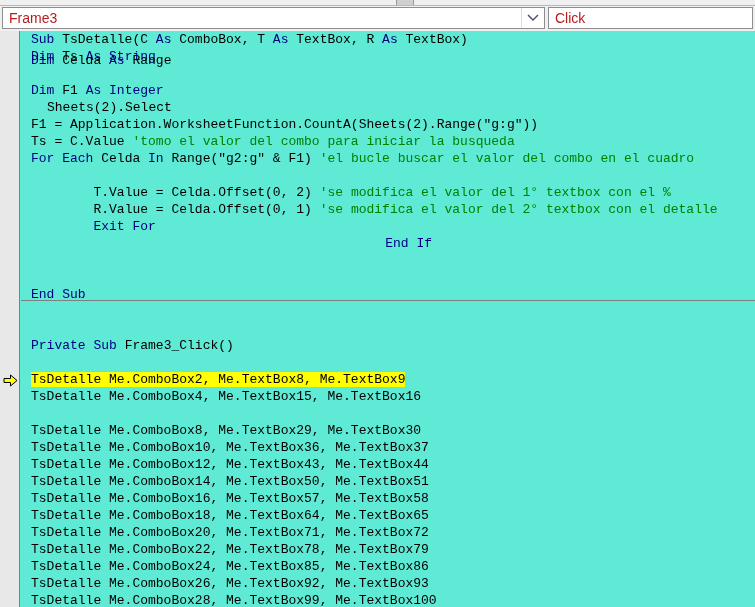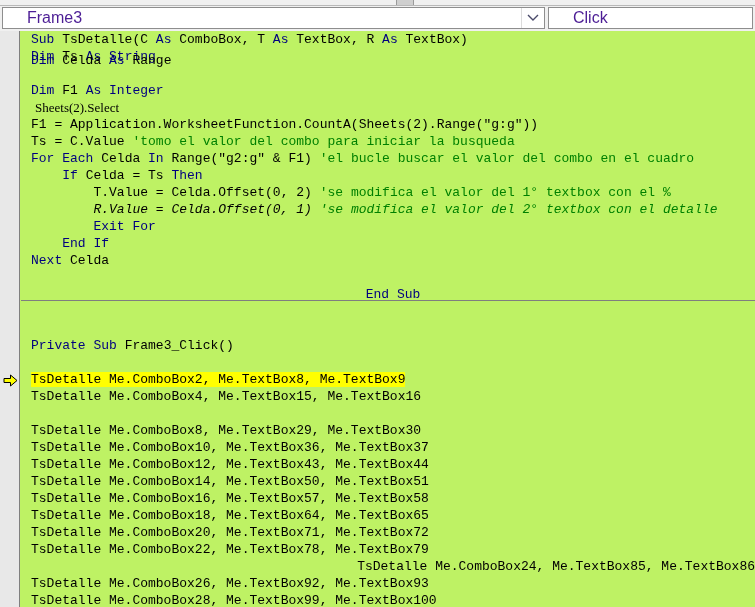--- a/index.html
+++ b/index.html
@@ -54,43 +54,43 @@
   .combo-object {
     left: 2px;
     width: 543px;
   }
   .combo-proc {
     left: 548px;
     width: 205px;
   }
   .combo-text {
     font-family: "Liberation Sans", sans-serif;
-    font-size: 16px;
-    color: #4c1d95;
-    padding-left: 24px;
+    font-size: 14px;
+    color: #b91c1c;
+    padding-left: 6px;
     white-space: nowrap;
     flex: 1 1 auto;
     overflow: hidden;
   }
   .combo-arrow {
     width: 22px;
     height: 20px;
     flex: 0 0 auto;
     position: relative;
     border-left: 1px solid #dcdcdc;
   }
   .combo-arrow svg { position: absolute; left: 5px; top: 6px; }
 
   
   .code-pane {
     position: absolute;
     left: 0; top: 31px;
     width: 755px;
     height: 576px;
-    background: #bef264;
+    background: #5eead4;
     overflow: hidden;
   }
   
   .margin-bar {
     position: absolute;
     left: 0; top: 0;
     width: 20px;
     height: 576px;
     background: #e8e8e8;
     border-right: 1px solid #7f7f7f;
@@ -169,44 +169,43 @@
 
   <span class="margin-arrow" style="top: 342px;"><svg width="15" height="13" viewBox="0 0 15 13" aria-hidden="true">
           <path d="M1 4.5 H7.5 V1 L14 6.5 L7.5 12 V8.5 H1 Z" fill="#ffff00" stroke="#000000" stroke-width="1"></path>
         </svg></span>
     </div>
   <div class="code-area" id="code-area">
       <div class="line" style="position: absolute; top: 0px; left: 0px; width: 734px;"><span></span><span><span class="kw">Sub</span><span class="plain"> TsDetalle(C </span><span class="kw">As</span><span class="plain"> ComboBox, T </span><span class="kw">As</span><span class="plain"> TextBox, R </span><span class="kw">As</span><span class="plain"> TextBox)</span></span></div>
       <div class="line" style="position: absolute; top: 17px; left: 0px; width: 734px;"><span></span><span><span class="kw">Dim</span><span class="plain"> Ts </span><span class="kw">As</span><span class="kw"> String</span></span></div>
       <div class="line" style="position: absolute; top: 21px; left: 0px; width: 630px;"><span></span><span><span class="kw">Dim</span><span class="plain"> Celda </span><span class="kw">As</span><span class="plain"> Range</span></span></div>
       <div class="line" style="position: absolute; top: 51px; left: 0px; width: 734px;"><span></span><span><span class="kw">Dim</span><span class="plain"> F1 </span><span class="kw">As</span><span class="kw"> Integer</span></span></div>
-      <div class="line" style="position: absolute; top: 68px; left: 4px; width: 622px; font-family: Liberation Serif, serif;"><span></span><span><span class="plain">Sheets(2).Select</span></span></div>
+      <div class="line" style="position: absolute; top: 68px; left: 16px; width: 622px;"><span></span><span><span class="plain">Sheets(2).Select</span></span></div>
       <div class="line" style="position: absolute; top: 85px; left: 0px; width: 734px;"><span></span><span><span class="plain">F1 = Application.WorksheetFunction.CountA(Sheets(2).Range("g:g"))</span></span></div>
       <div class="line" style="position: absolute; top: 102px; left: 0px; width: 734px;"><span></span><span><span class="plain">Ts = C.Value </span><span class="cmt">'tomo el valor del combo para iniciar la busqueda</span></span></div>
       <div class="line" style="position: absolute; top: 119px; left: 0px; width: 734px;"><span></span><span><span class="kw">For Each</span><span class="plain"> Celda </span><span class="kw">In</span><span class="plain"> Range("g2:g" &amp; F1) </span><span class="cmt">'el bucle buscar el valor del combo en el cuadro</span></span></div>
-      <div class="line" style="position: absolute; top: 136px; left: 0px; width: 734px;"><span>    </span><span><span class="kw">If</span><span class="plain"> Celda = Ts </span><span class="kw">Then</span></span></div>
+      <div class="line" style="position: absolute; top: 136px; left: 0px; width: 734px;"><span>    </span></div>
       <div class="line" style="position: absolute; top: 153px; left: 0px; width: 734px;"><span>        </span><span><span class="plain">T.Value = Celda.Offset(0, 2) </span><span class="cmt">'se modifica el valor del 1° textbox con el %</span></span></div>
-      <div class="line" style="position: absolute; top: 170px; left: 0px; width: 734px; font-style: italic;"><span>        </span><span><span class="plain">R.Value = Celda.Offset(0, 1) </span><span class="cmt">'se modifica el valor del 2° textbox con el detalle</span></span></div>
+      <div class="line" style="position: absolute; top: 170px; left: 0px; width: 734px;"><span>        </span><span><span class="plain">R.Value = Celda.Offset(0, 1) </span><span class="cmt">'se modifica el valor del 2° textbox con el detalle</span></span></div>
       <div class="line" style="position: absolute; top: 187px; left: 0px; width: 734px;"><span>        </span><span><span class="kw">Exit For</span></span></div>
-      <div class="line" style="position: absolute; top: 204px; left: 0px; width: 734px;"><span>    </span><span><span class="kw">End If</span></span></div>
-      <div class="line" style="position: absolute; top: 221px; left: 0px; width: 734px;"><span></span><span><span class="kw">Next</span><span class="plain"> Celda</span></span></div>
+      <div class="line" style="position: absolute; top: 204px; left: 0px; width: 734px; text-align: center;"><span>    </span><span><span class="kw">End If</span></span></div>
       <div class="line" style="position: absolute; top: 238px; left: 0px; width: 734px;"><span></span><span></span></div>
-      <div class="line" style="position: absolute; top: 255px; left: 0px; width: 734px; text-align: center;"><span></span><span><span class="kw">End Sub</span></span></div>
+      <div class="line" style="position: absolute; top: 255px; left: 0px; width: 734px;"><span></span><span><span class="kw">End Sub</span></span></div>
       <div class="sep" style="top: 269px;"></div>
       <div class="line" style="position: absolute; top: 272px; left: 0px; width: 734px;"><span></span><span></span></div>
       <div class="line" style="position: absolute; top: 289px; left: 0px; width: 734px;"><span></span><span></span></div>
       <div class="line" style="position: absolute; top: 306px; left: 0px; width: 734px;"><span></span><span><span class="kw">Private Sub</span><span class="plain"> Frame3_Click()</span></span></div>
       <div class="line" style="position: absolute; top: 323px; left: 0px; width: 734px;"><span></span><span></span></div>
       <div class="line hl" style="position: absolute; top: 340px; left: 0px; width: 633px;"><span></span><span class="hlbg"><span class="plain">TsDetalle Me.ComboBox2, Me.TextBox8, Me.TextBox9</span></span></div>
       <div class="line" style="position: absolute; top: 357px; left: 0px; width: 734px;"><span></span><span><span class="plain">TsDetalle Me.ComboBox4, Me.TextBox15, Me.TextBox16</span></span></div>
       <div class="line" style="position: absolute; top: 391px; left: 0px; width: 734px;"><span></span><span><span class="plain">TsDetalle Me.ComboBox8, Me.TextBox29, Me.TextBox30</span></span></div>
       <div class="line" style="position: absolute; top: 408px; left: 0px; width: 734px;"><span></span><span><span class="plain">TsDetalle Me.ComboBox10, Me.TextBox36, Me.TextBox37</span></span></div>
       <div class="line" style="position: absolute; top: 425px; left: 0px; width: 734px;"><span></span><span><span class="plain">TsDetalle Me.ComboBox12, Me.TextBox43, Me.TextBox44</span></span></div>
       <div class="line" style="position: absolute; top: 442px; left: 0px; width: 734px;"><span></span><span><span class="plain">TsDetalle Me.ComboBox14, Me.TextBox50, Me.TextBox51</span></span></div>
       <div class="line" style="position: absolute; top: 459px; left: 0px; width: 642px;"><span></span><span><span class="plain">TsDetalle Me.ComboBox16, Me.TextBox57, Me.TextBox58</span></span></div>
       <div class="line" style="position: absolute; top: 476px; left: 0px; width: 734px;"><span></span><span><span class="plain">TsDetalle Me.ComboBox18, Me.TextBox64, Me.TextBox65</span></span></div>
       <div class="line" style="position: absolute; top: 493px; left: 0px; width: 734px;"><span></span><span><span class="plain">TsDetalle Me.ComboBox20, Me.TextBox71, Me.TextBox72</span></span></div>
       <div class="line" style="position: absolute; top: 510px; left: 0px; width: 734px;"><span></span><span><span class="plain">TsDetalle Me.ComboBox22, Me.TextBox78, Me.TextBox79</span></span></div>
-      <div class="line" style="position: absolute; top: 527px; left: 0px; width: 734px; text-align: right;"><span></span><span><span class="plain">TsDetalle Me.ComboBox24, Me.TextBox85, Me.TextBox86</span></span></div>
+      <div class="line" style="position: absolute; top: 527px; left: 0px; width: 734px;"><span></span><span><span class="plain">TsDetalle Me.ComboBox24, Me.TextBox85, Me.TextBox86</span></span></div>
       <div class="line" style="position: absolute; top: 544px; left: 0px; width: 734px;"><span></span><span><span class="plain">TsDetalle Me.ComboBox26, Me.TextBox92, Me.TextBox93</span></span></div>
       <div class="line" style="position: absolute; top: 561px; left: 0px; width: 734px;"><span></span><span><span class="plain">TsDetalle Me.ComboBox28, Me.TextBox99, Me.TextBox100</span></span></div>
     </div>
 </div>
 
 </body></html>

